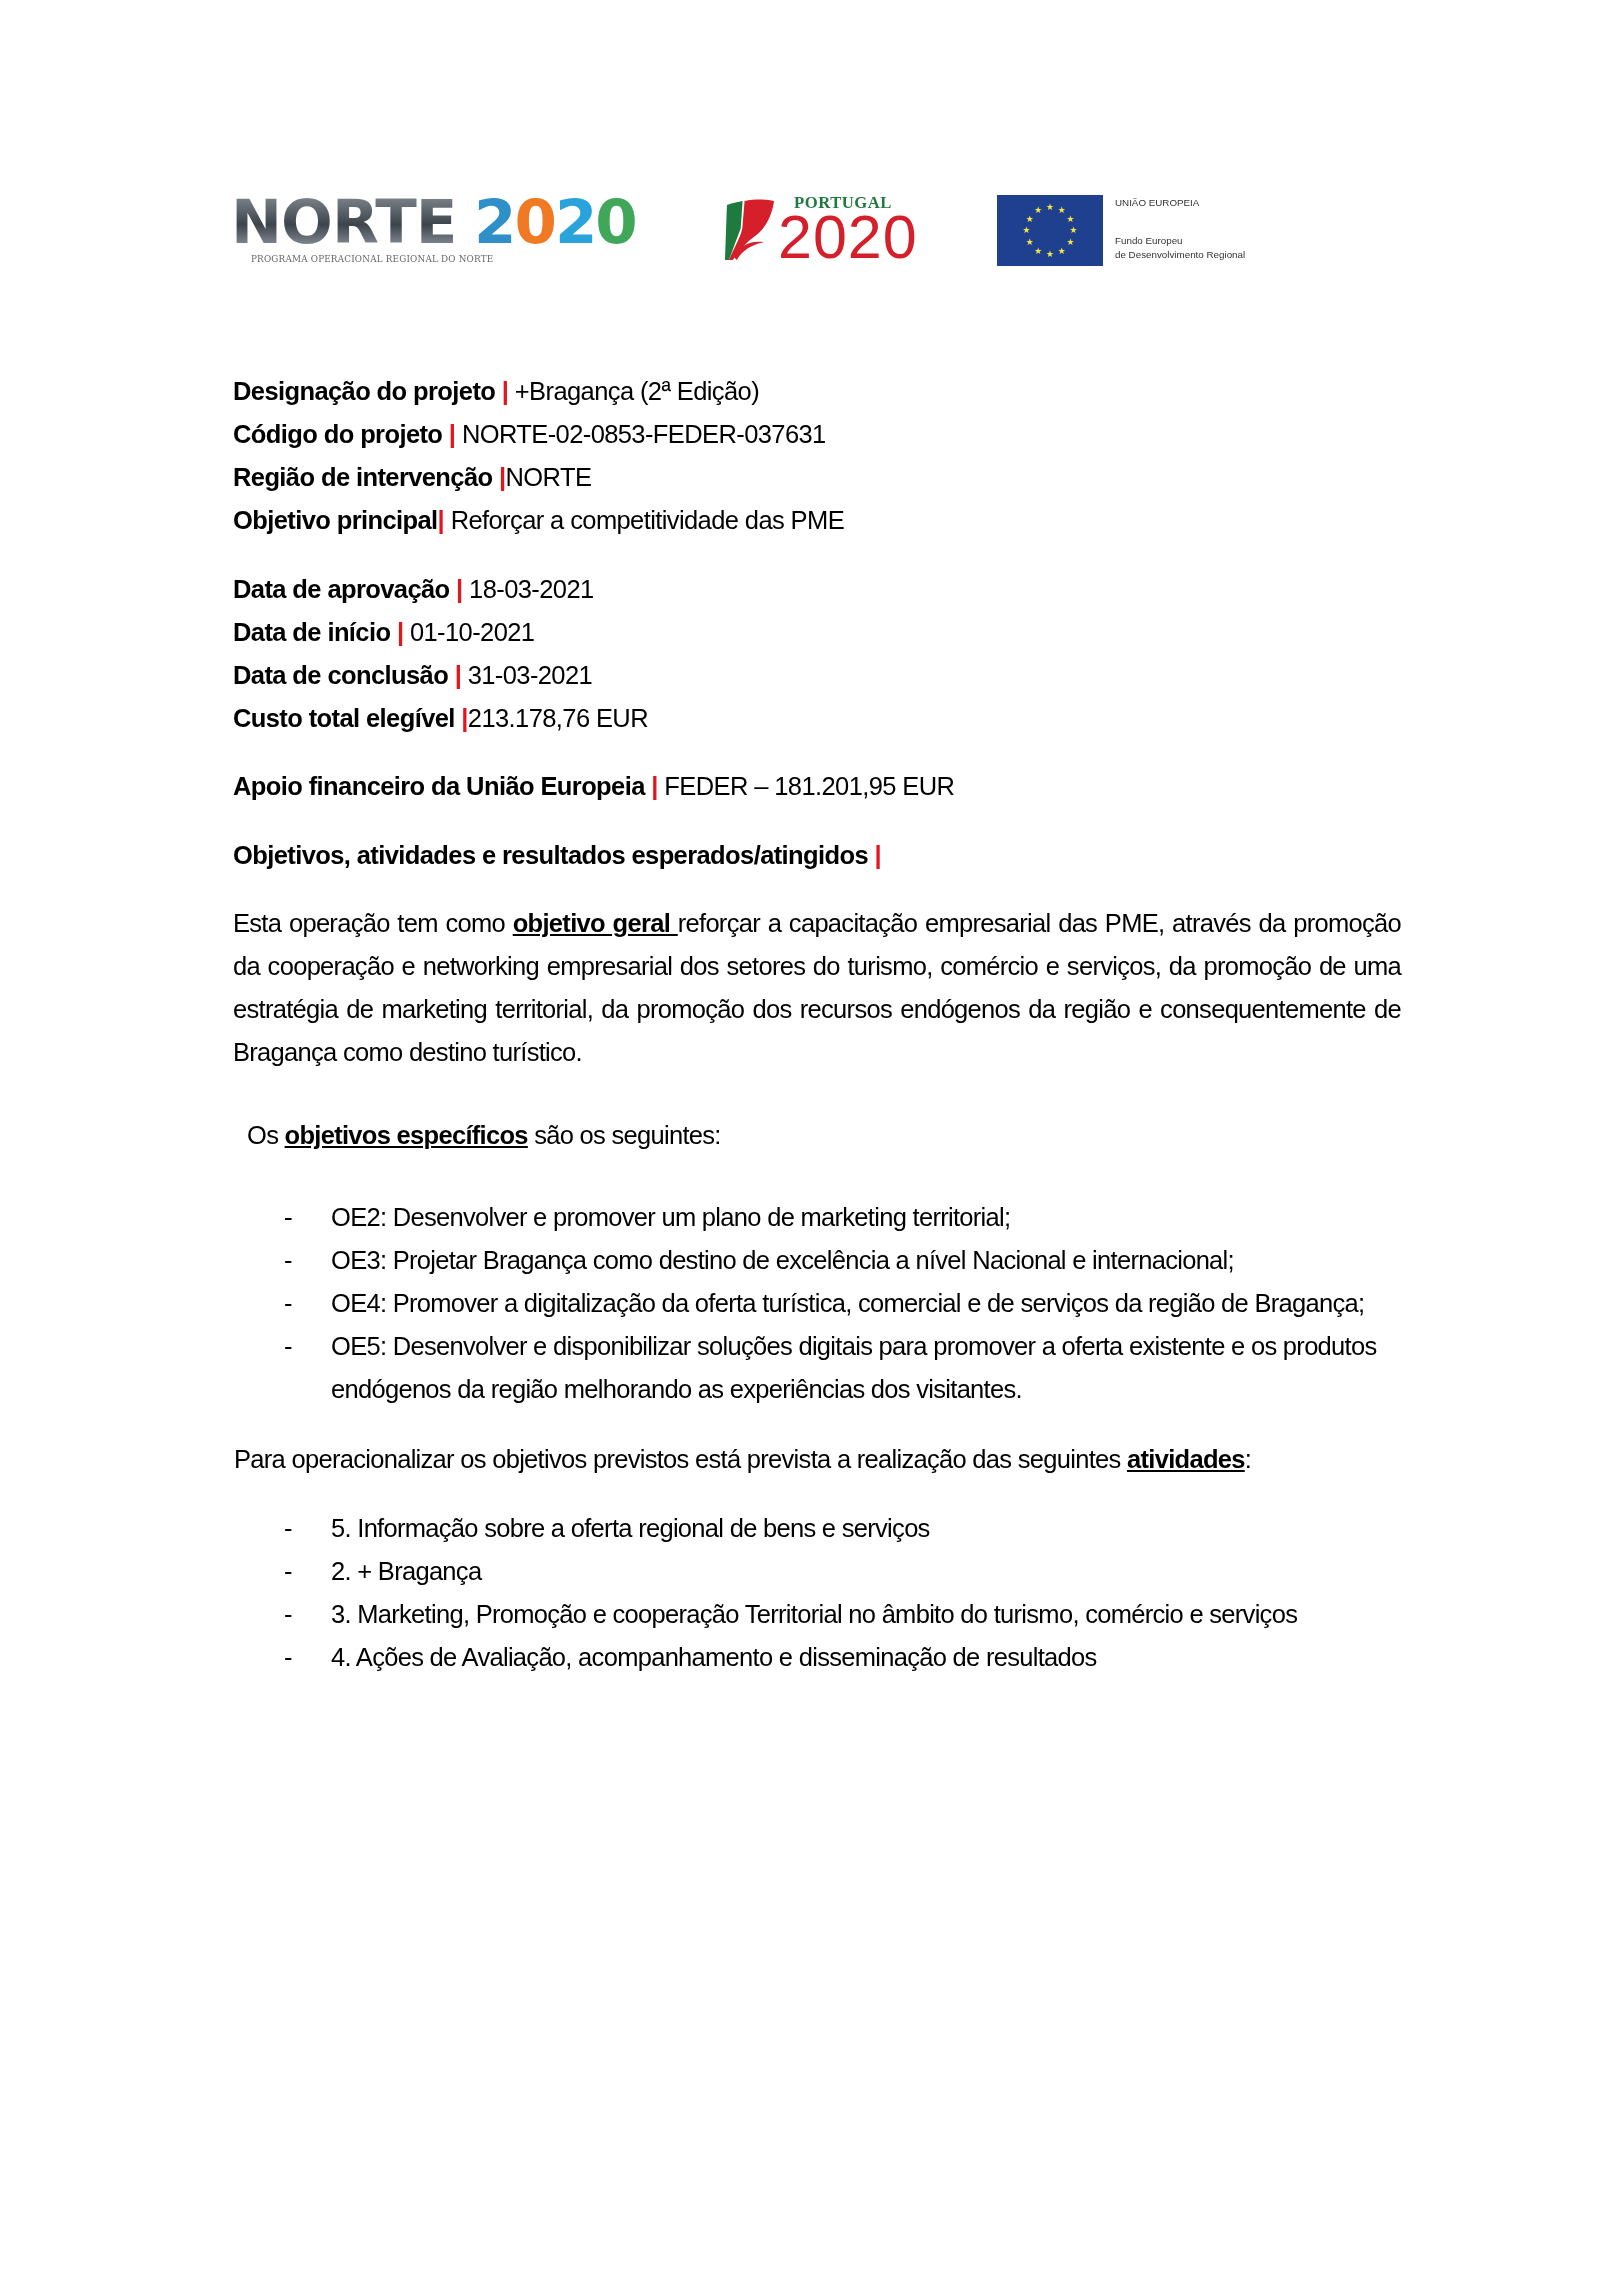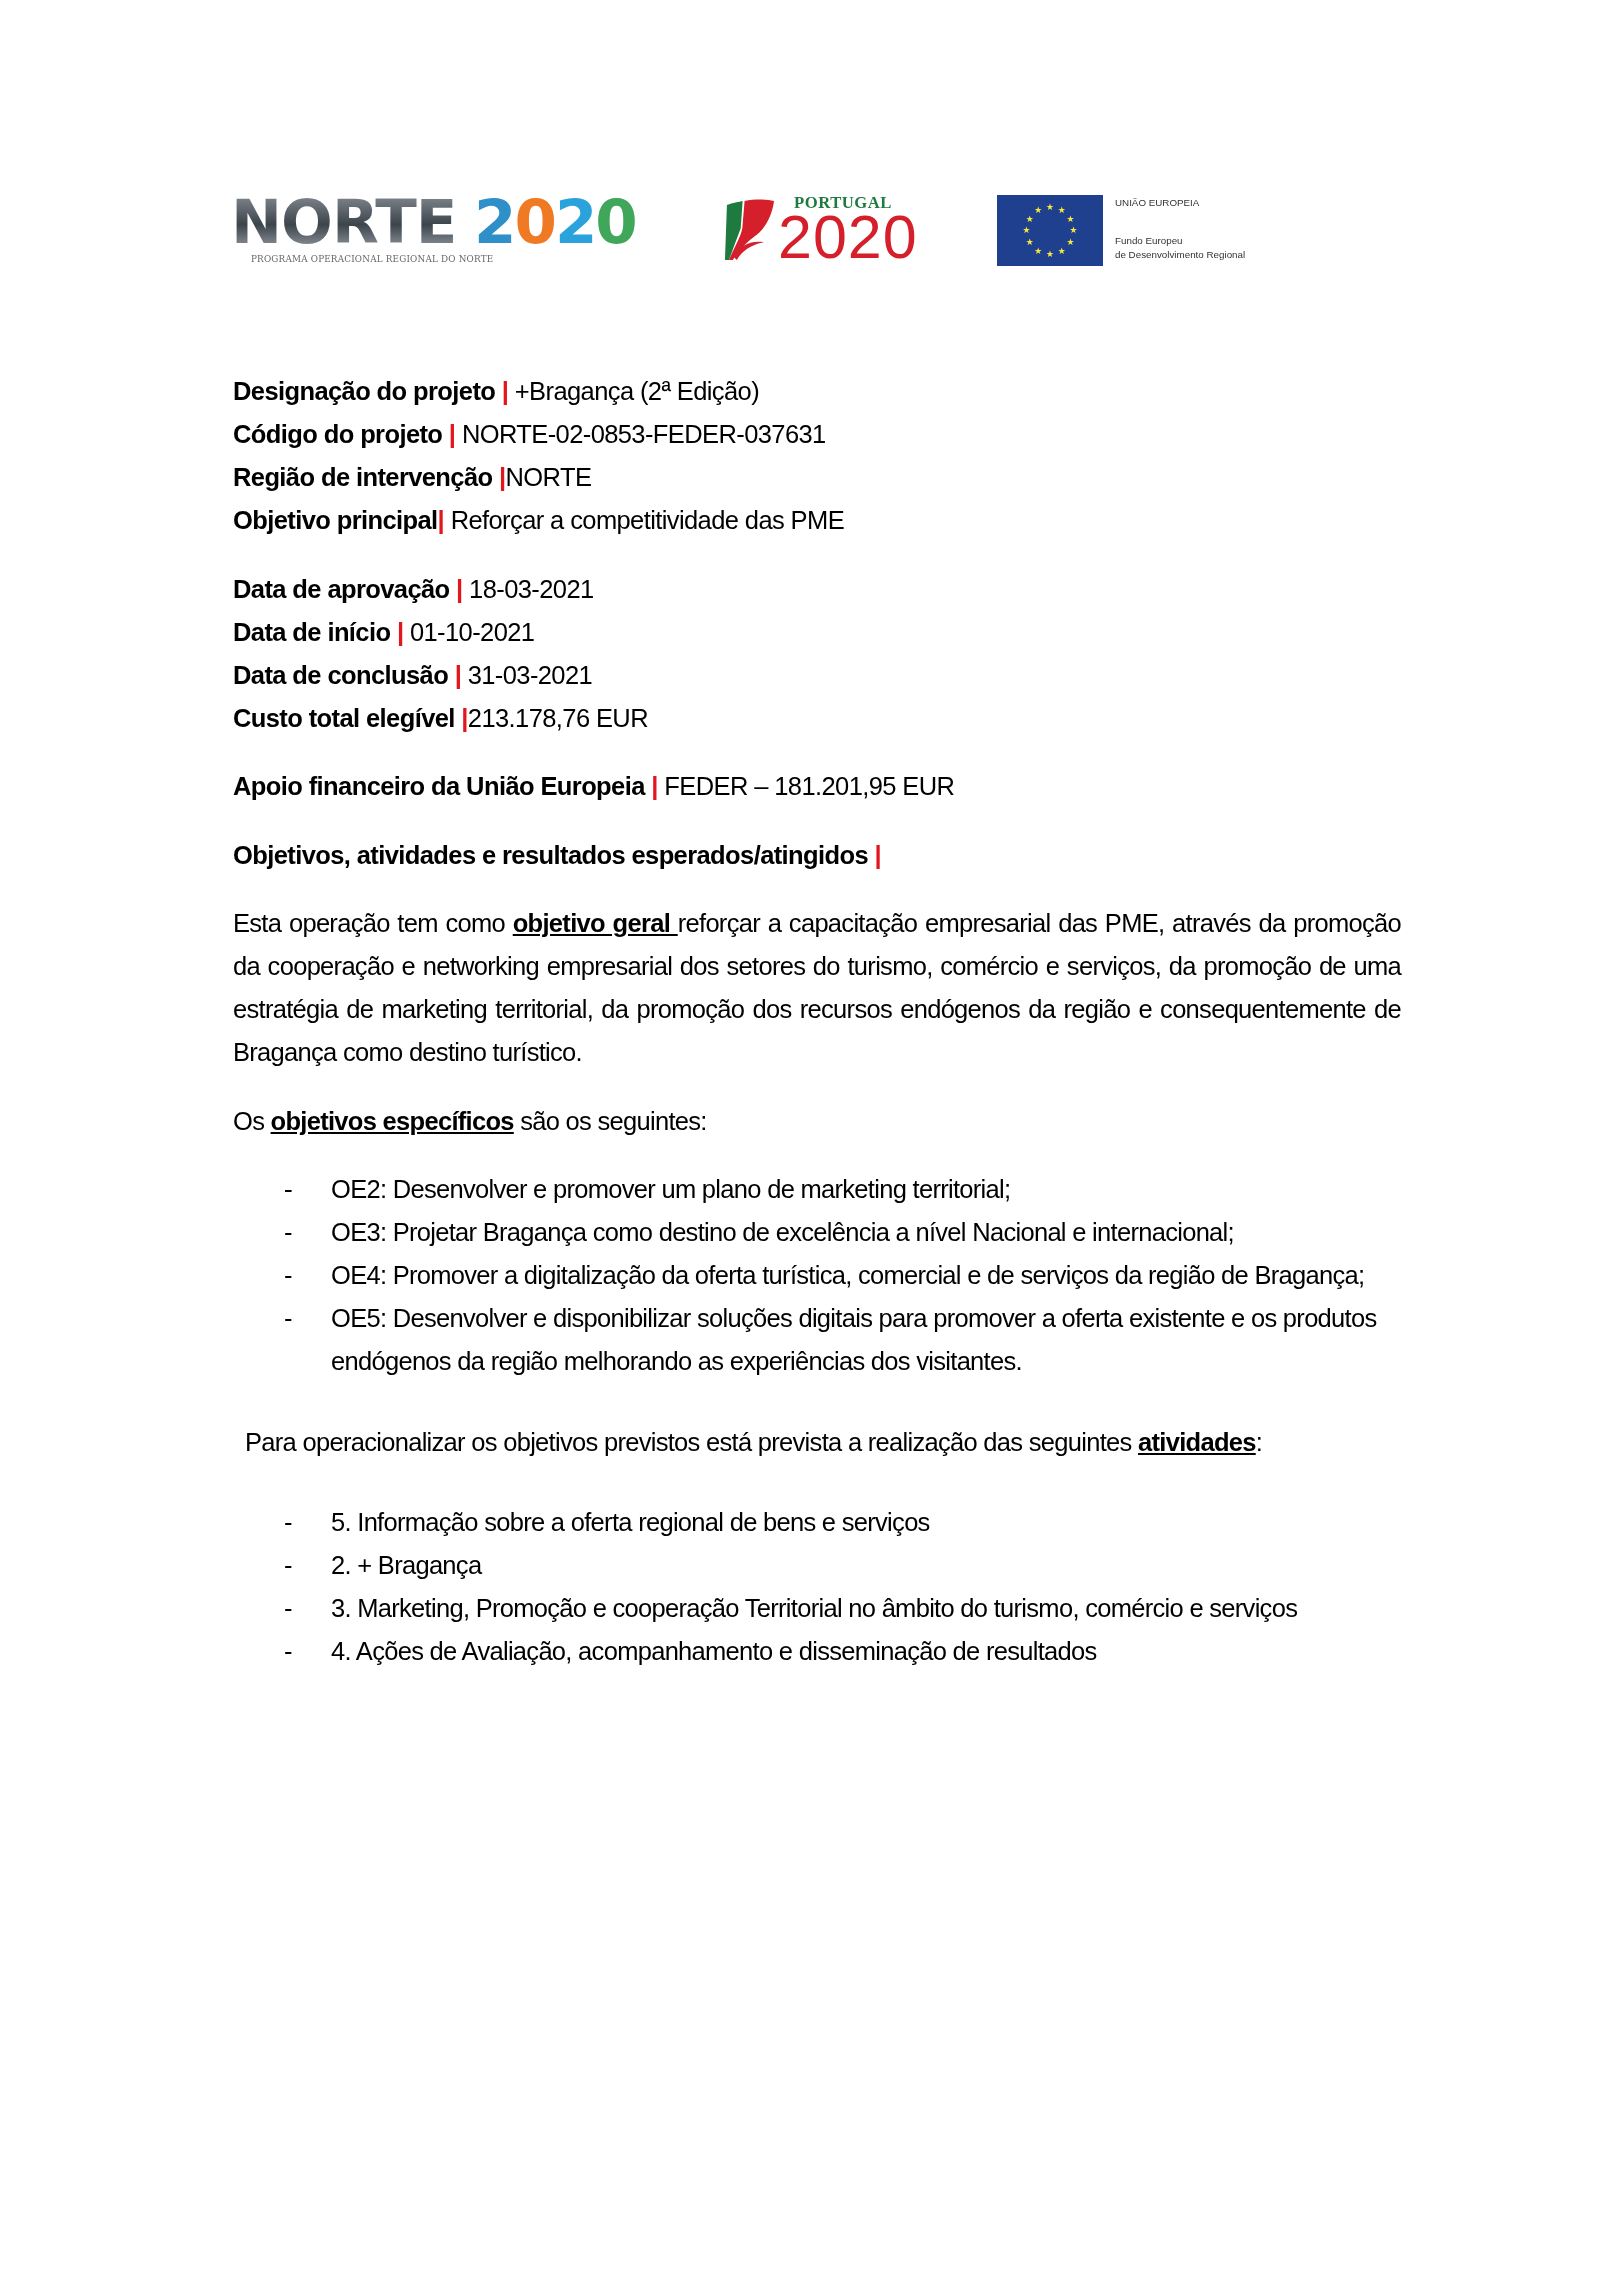--- a/index.html
+++ b/index.html
@@ -122,35 +122,35 @@
   <div class="gap-small"></div>
 
   <div class="info-line"><span class="label">Objetivos, atividades e resultados esperados/atingidos</span> <span class="sep">|</span></div>
 
   <div class="gap-small"></div>
 
   <p class="para" style="margin:0;"><span>Esta operação tem como </span><span class="u">objetivo geral </span><span>reforçar a capacitação empresarial das PME, através da promoção da cooperação e networking empresarial dos setores do turismo, comércio e serviços, da promoção de uma estratégia de marketing territorial, da promoção dos recursos endógenos da região e consequentemente de Bragança como destino turístico.</span></p>
 
   <div class="gap-small"></div>
 
-  <p class="para" style="margin:0;"><span>Os </span><span class="u">objetivos específicos</span><span> são os seguintes:</span></p>
+  <p class="para" style="margin:14px;"><span>Os </span><span class="u">objetivos específicos</span><span> são os seguintes:</span></p>
 
   <div class="gap-small"></div>
 
   <ul class="list">
     <li><span class="dash">-</span></li>
     <li><span class="dash">-</span><span>OE2: Desenvolver e promover um plano de marketing territorial;</span></li>
     <li><span class="dash">-</span><span>OE3: Projetar Bragança como destino de excelência a nível Nacional e internacional;</span></li>
     <li><span class="dash">-</span><span>OE4: Promover a digitalização da oferta turística, comercial e de serviços da região de Bragança;</span></li>
     <li><span class="dash">-</span><span>OE5: Desenvolver e disponibilizar soluções digitais para promover a oferta existente e os produtos endógenos da região melhorando as experiências dos visitantes.</span></li>
   </ul>
 
   <div class="gap-small"></div>
 
-  <p class="para" style="margin:12px;"><span>Para operacionalizar os objetivos previstos está prevista a realização das seguintes </span><span class="u">atividades</span><span>:</span></p>
+  <p class="para" style="margin:1px;"><span>Para operacionalizar os objetivos previstos está prevista a realização das seguintes </span><span class="u">atividades</span><span>:</span></p>
 
   <div class="gap-small"></div>
 
   <ul class="list">
     <li><span class="dash">-</span><span>5. Informação sobre a oferta regional de bens e serviços</span></li>
     <li><span class="dash">-</span><span>2. + Bragança</span></li>
     <li><span class="dash">-</span><span>3. Marketing, Promoção e cooperação Territorial no âmbito do turismo, comércio e serviços</span></li>
     <li><span class="dash">-</span><span>4. Ações de Avaliação, acompanhamento e disseminação de resultados</span></li>
   </ul>
 </div>

